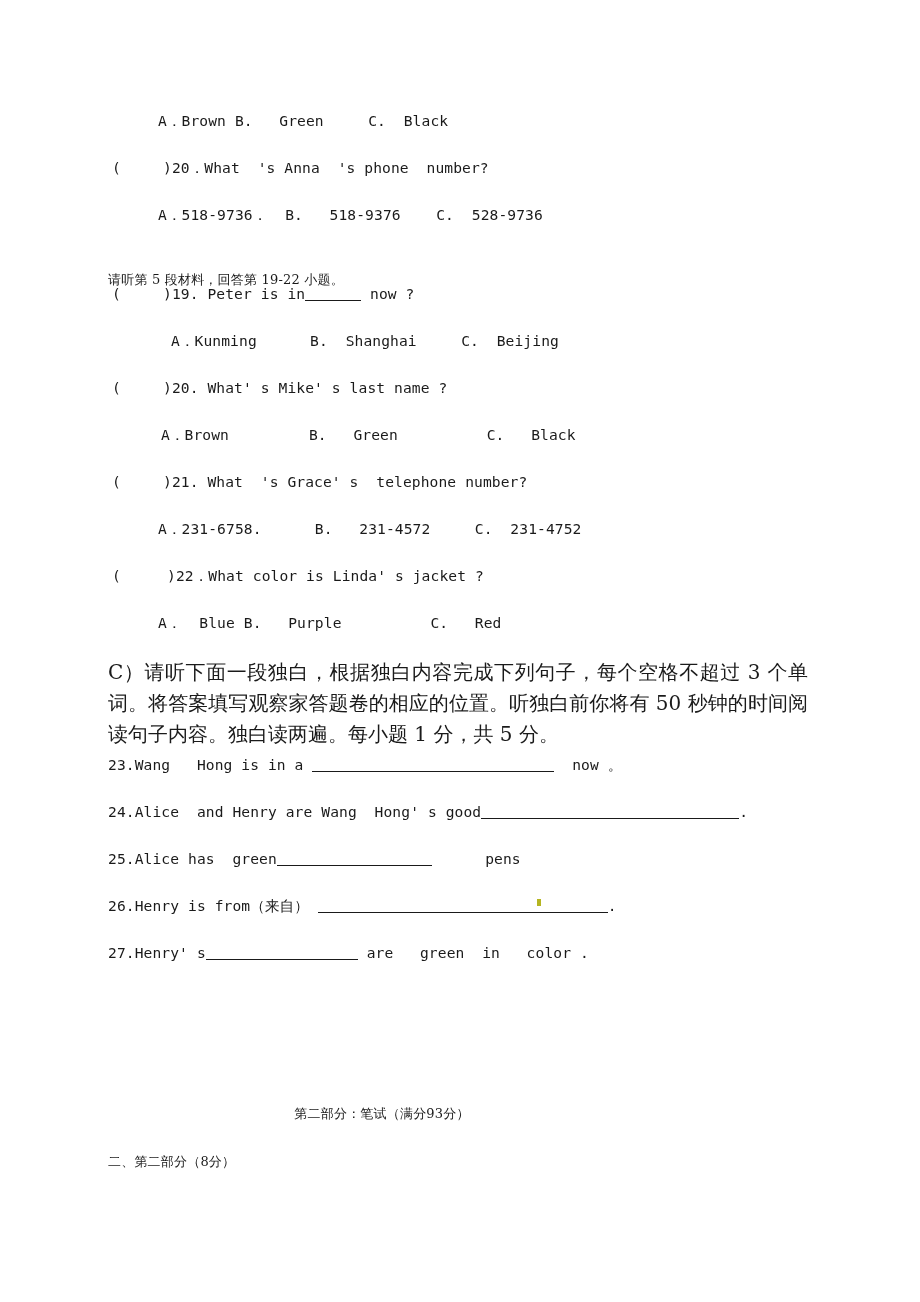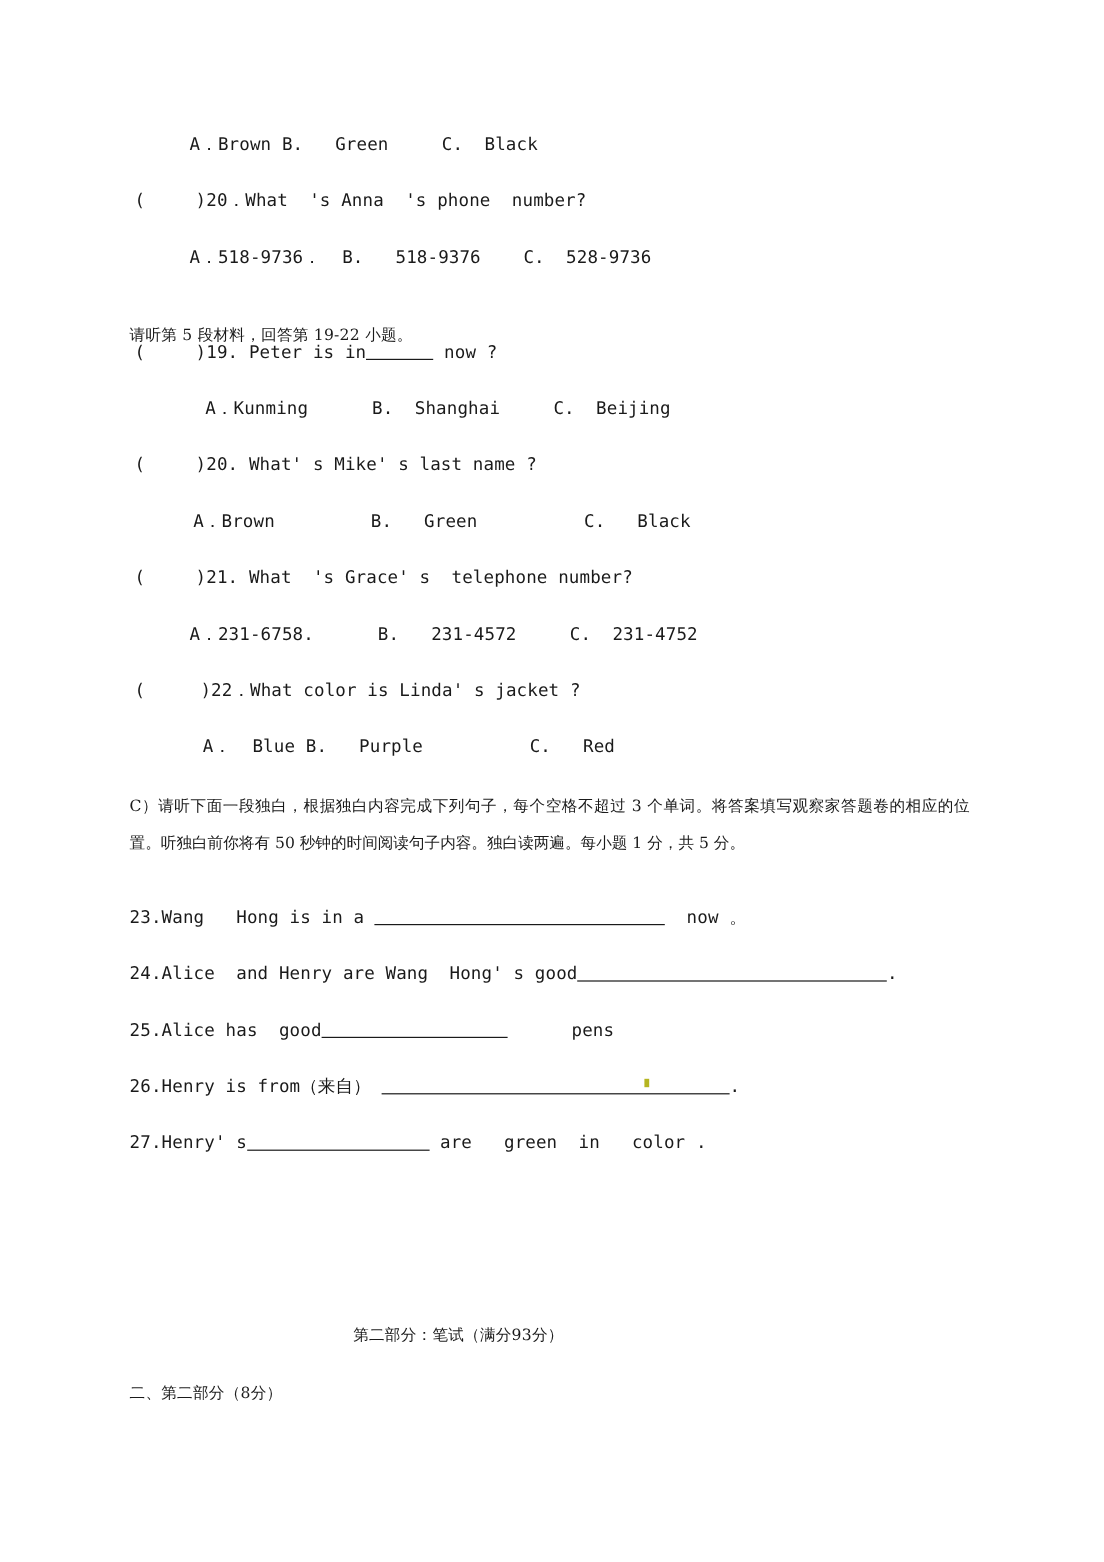--- a/index.html
+++ b/index.html
@@ -47,21 +47,21 @@
     font-family: "DejaVu Serif", "Liberation Serif", serif;
     font-size: 13px;
     margin-top: 20px;
   }
 
   .para {
     position: absolute;
     left: 108px;
     width: 700px;
     font-family: "DejaVu Serif", "Liberation Serif", serif;
-    font-size: 13px;
+    font-size: 20px;
     line-height: 31px;
     text-align: justify;
     text-justify: inter-character;
     color: #1a1a1a;
   }
 
   .centered {
     position: absolute;
     left: 0;
     width: 764px;
@@ -110,29 +110,29 @@
   <div class="line mono" style="left:112px; top:377px;">(</div>
   <div class="line mono" style="left:163px; top:377px;">)20. What' s Mike' s last name ?</div>
   <div class="line mono" style="left:161px; top:424px;">A．Brown         B.   Green          C.   Black</div>
 
   <div class="line mono" style="left:112px; top:471px;">(</div>
   <div class="line mono" style="left:163px; top:471px;">)21. What  's Grace' s  telephone number?</div>
   <div class="line mono" style="left:158px; top:518px;">A．231-6758.      B.   231-4572     C.  231-4752</div>
 
   <div class="line mono" style="left:112px; top:565px;">(</div>
   <div class="line mono" style="left:167px; top:565px;">)22．What color is Linda' s jacket ?</div>
-  <div class="line mono" style="left:158px; top:612px;margin-left:11px;">A．  Blue B.   Purple          C.   Red</div>
+  <div class="line mono" style="left:158px; top:612px;">A．  Blue B.   Purple          C.   Red</div>
 
   <div class="para" style="top:657px;">C）请听下面一段独白，根据独白内容完成下列句子，每个空格不超过 3 个单词。将答案填写观察家答题卷的相应的位置。听独白前你将有 50 秒钟的时间阅读句子内容。独白读两遍。每小题 1 分，共 5 分。</div>
 
   <div class="line mono" style="left:108px; top:754px;"><span>23.</span><span>Wang   Hong is in a </span><span class="blank" style="width:242px;"></span><span>  now 。</span></div>
 
   <div class="line mono" style="left:108px; top:801px;"><span>24.</span><span>Alice  and Henry are Wang  Hong' s good</span><span class="blank" style="width:258px;"></span><span>.</span></div>
 
-  <div class="line mono" style="left:108px; top:848px;"><span>25.</span><span>Alice has  good</span><span class="blank" style="width:155px;"></span><span>      pens</span></div>
+  <div class="line mono" style="left:108px; top:848px;"><span>25.</span><span>Alice has  green</span><span class="blank" style="width:155px;"></span><span>      pens</span></div>
 
   <div class="line mono" style="left:108px; top:895px;"><span>26.</span><span>Henry is from（来自） </span><span class="blank" style="width:290px;"></span><span>.</span></div>
   <div class="speck" style="left:537px; top:899px;"></div>
 
   <div class="line mono" style="left:108px; top:942px;"><span>27.</span><span>Henry' s</span><span class="blank" style="width:152px;"></span><span> are   green  in   color .</span></div>
 
   <div class="line cn centered" style="top:1083px;">第二部分：笔试（满分93分）</div>
 
   <div class="line cn" style="left:108px; top:1131px;">二、第二部分（8分）</div>
 

